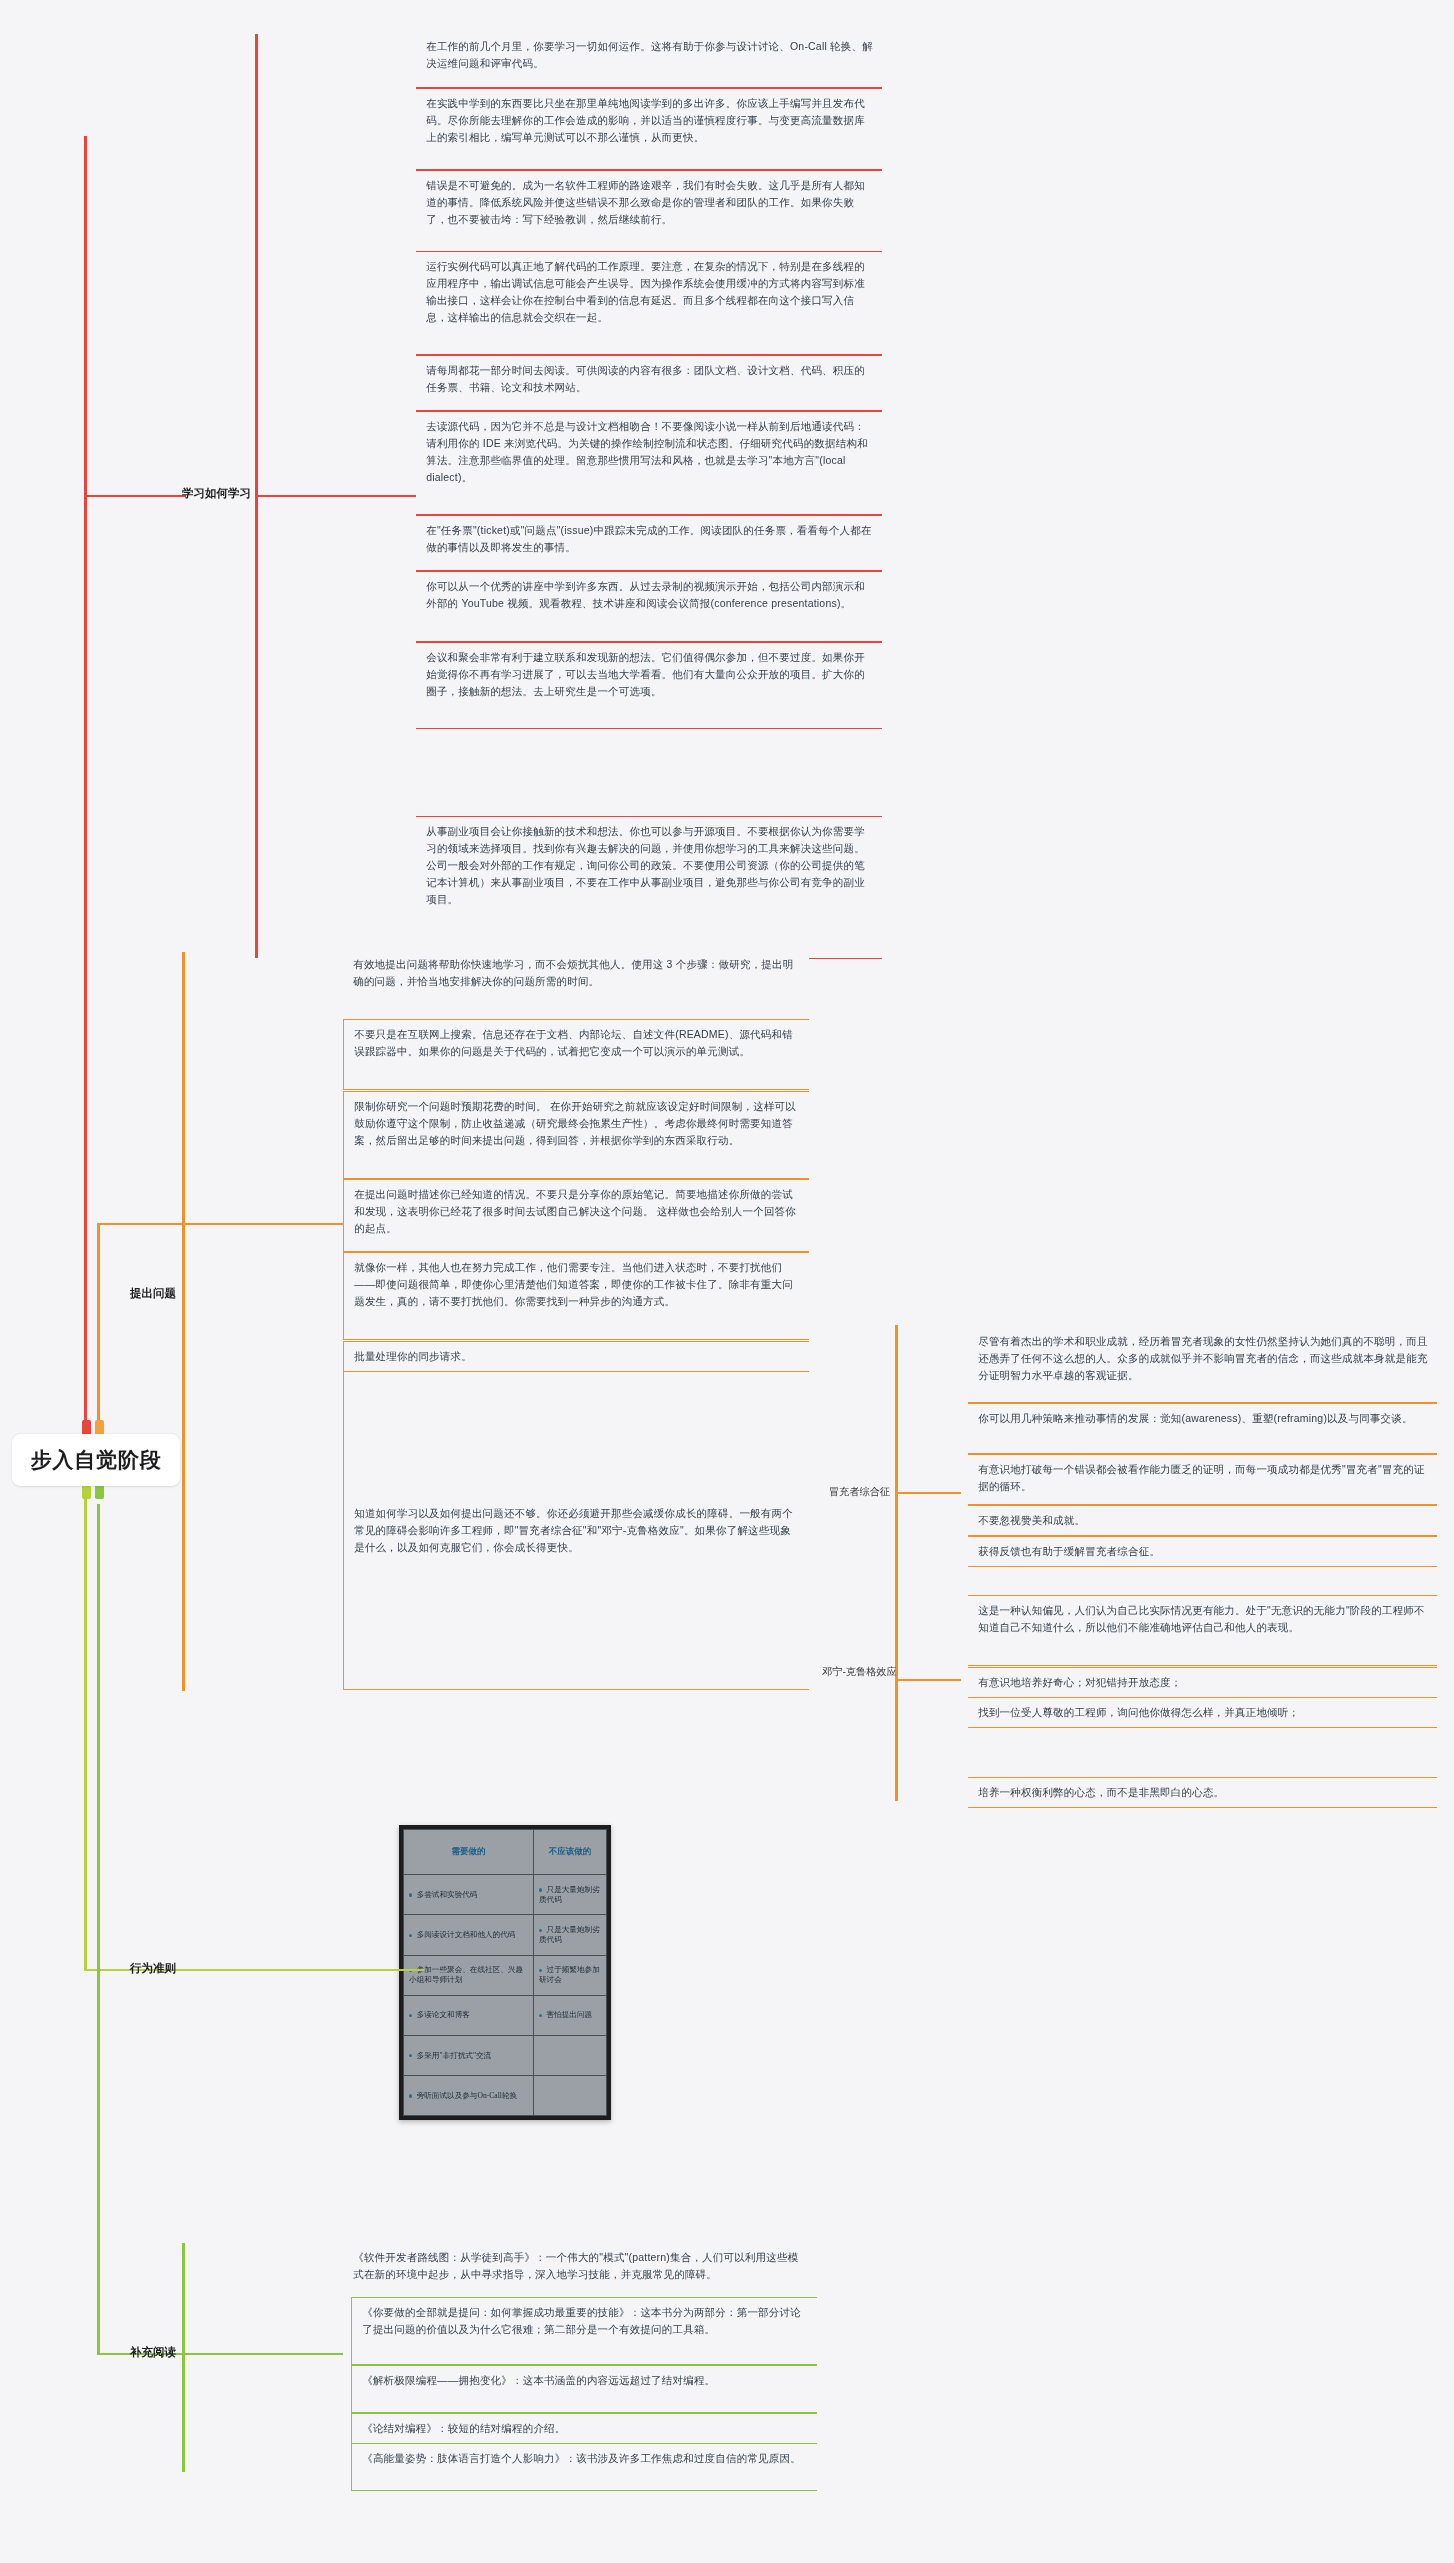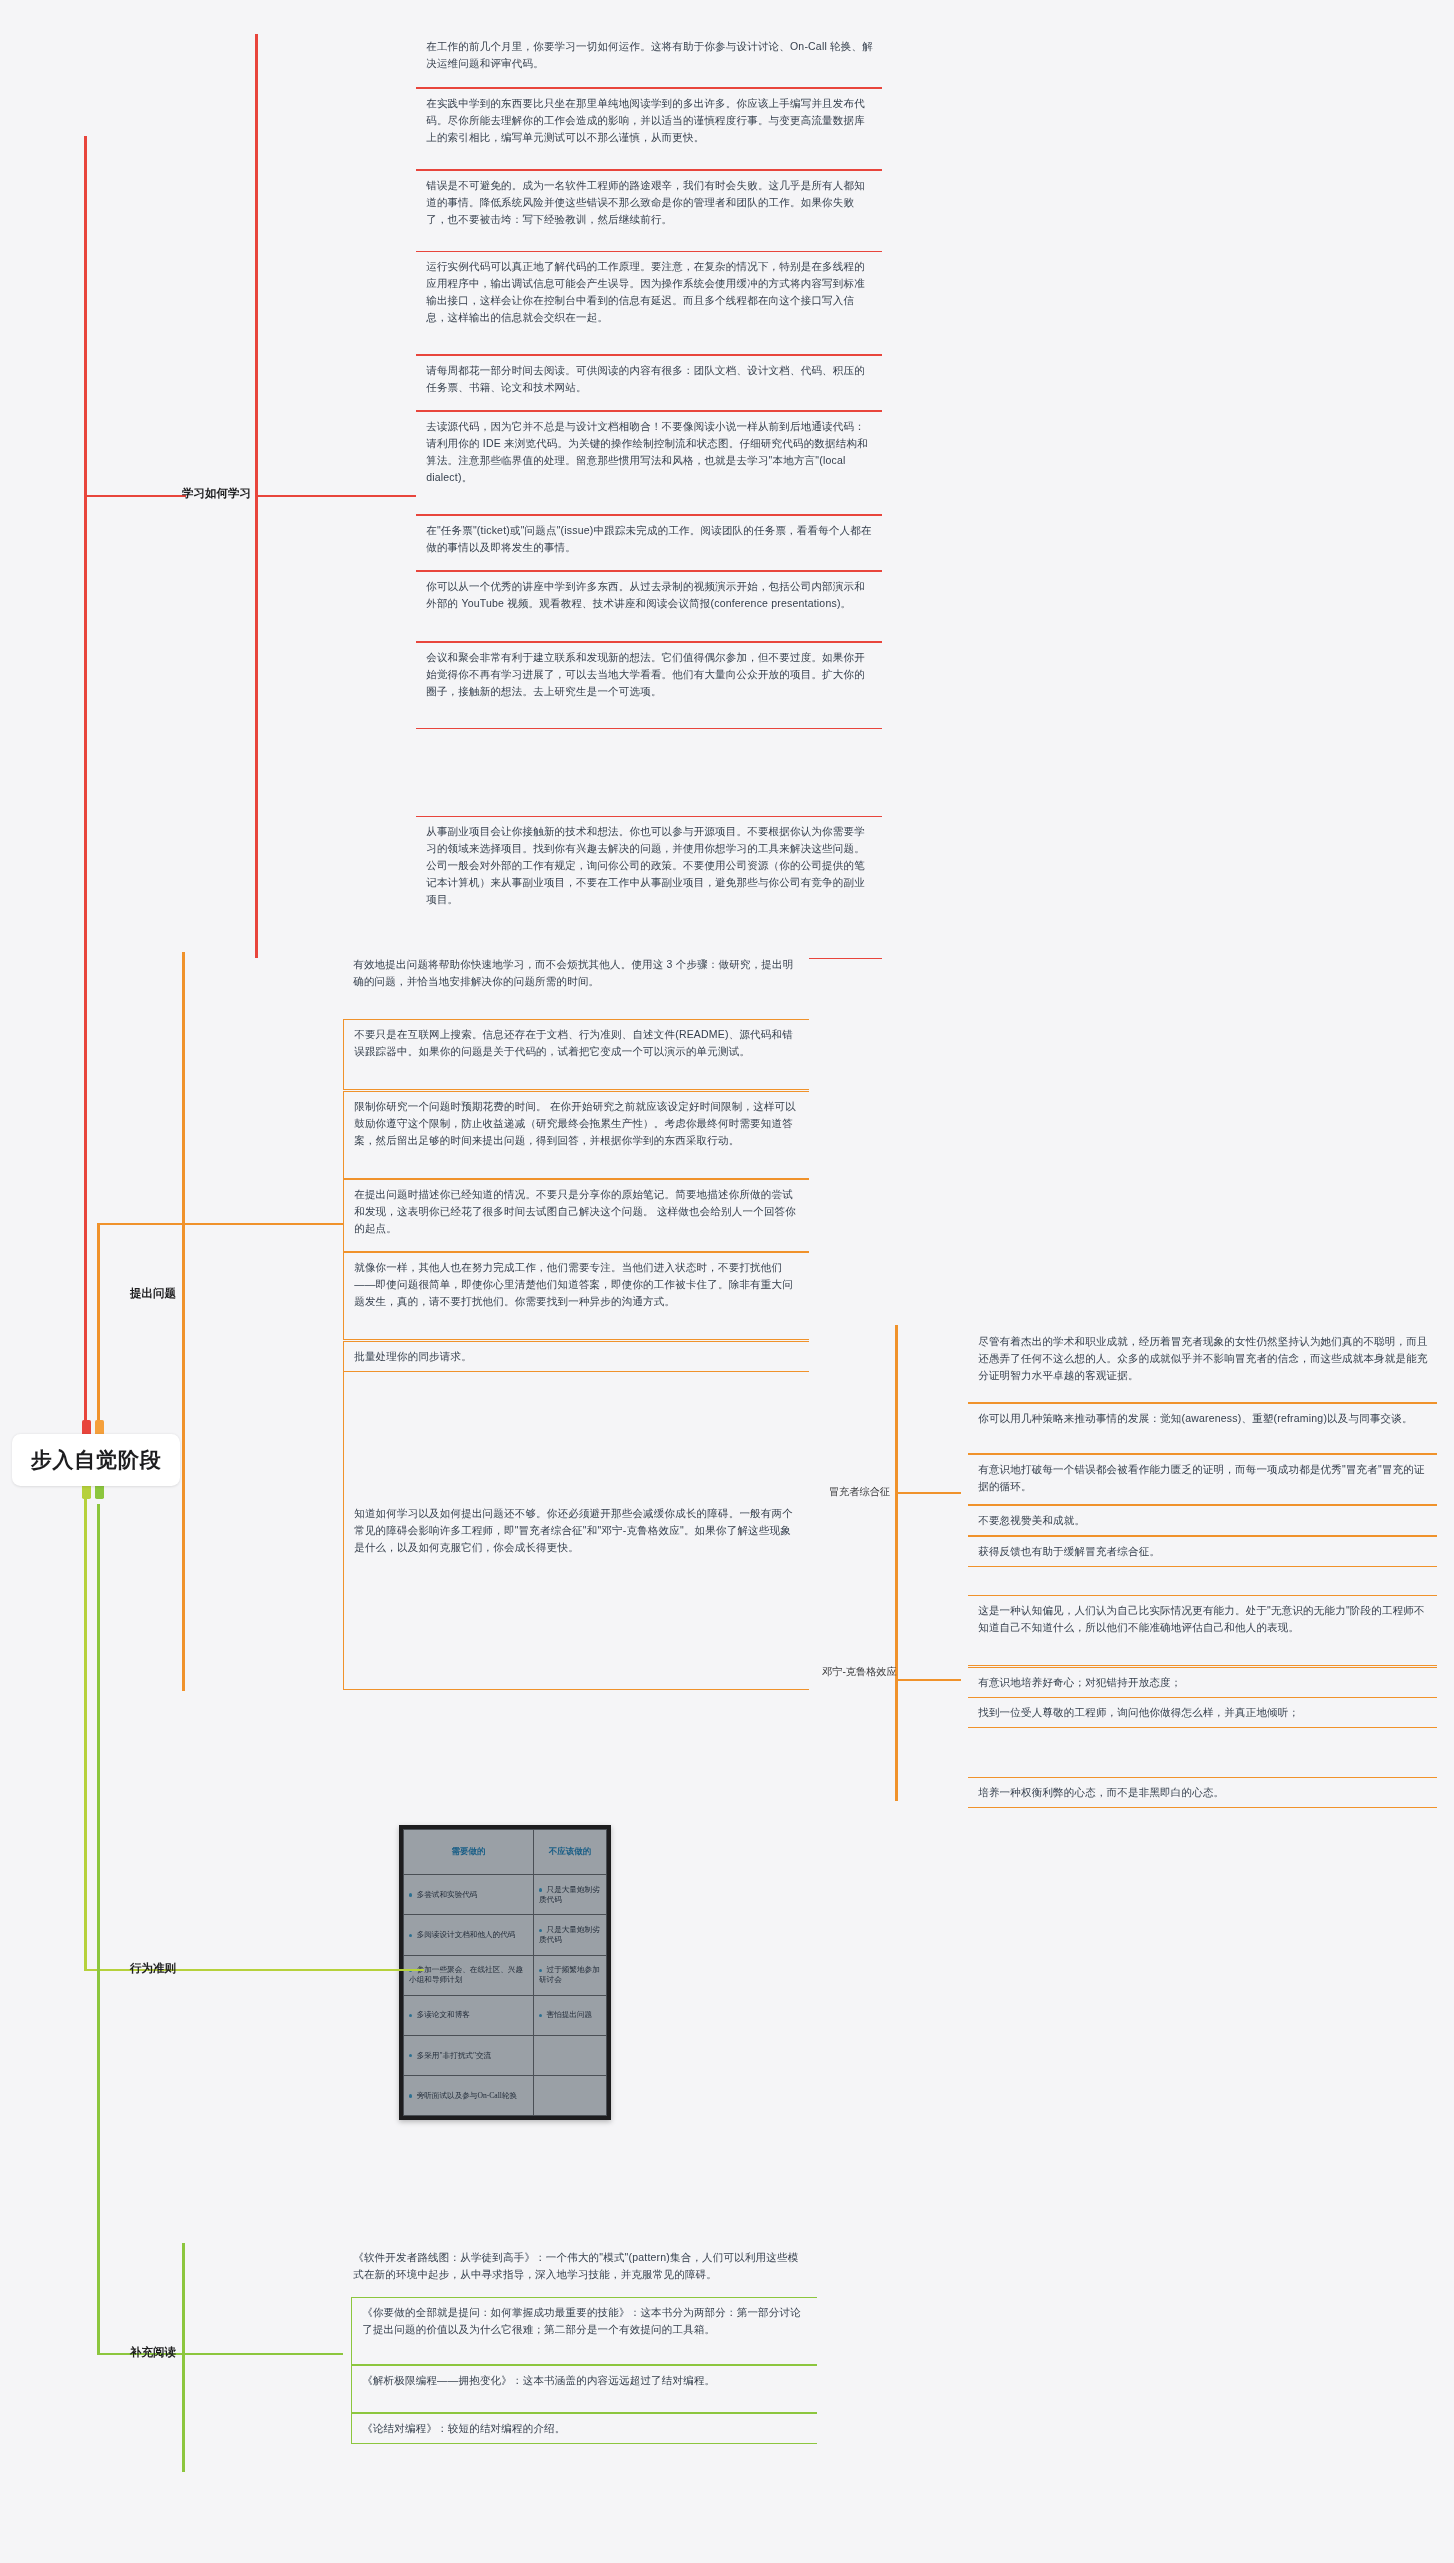--- a/index.html
+++ b/index.html
@@ -168,21 +168,21 @@
   <div class="leaf red" style="left:416px; top:170px; width:466px; height:82px;">错误是不可避免的。成为一名软件工程师的路途艰辛，我们有时会失败。这几乎是所有人都知道的事情。降低系统风险并使这些错误不那么致命是你的管理者和团队的工作。如果你失败了，也不要被击垮：写下经验教训，然后继续前行。</div>
   <div class="leaf red" style="left:416px; top:251px; width:466px; height:104px;">运行实例代码可以真正地了解代码的工作原理。要注意，在复杂的情况下，特别是在多线程的应用程序中，输出调试信息可能会产生误导。因为操作系统会使用缓冲的方式将内容写到标准输出接口，这样会让你在控制台中看到的信息有延迟。而且多个线程都在向这个接口写入信息，这样输出的信息就会交织在一起。</div>
   <div class="leaf red" style="left:416px; top:355px; width:466px; height:56px;">请每周都花一部分时间去阅读。可供阅读的内容有很多：团队文档、设计文档、代码、积压的任务票、书籍、论文和技术网站。</div>
   <div class="leaf red" style="left:416px; top:411px; width:466px; height:104px;">去读源代码，因为它并不总是与设计文档相吻合！不要像阅读小说一样从前到后地通读代码：请利用你的 IDE 来浏览代码。为关键的操作绘制控制流和状态图。仔细研究代码的数据结构和算法。注意那些临界值的处理。留意那些惯用写法和风格，也就是去学习"本地方言"(local dialect)。</div>
   <div class="leaf red" style="left:416px; top:515px; width:466px; height:56px;">在"任务票"(ticket)或"问题点"(issue)中跟踪未完成的工作。阅读团队的任务票，看看每个人都在做的事情以及即将发生的事情。</div>
   <div class="leaf red" style="left:416px; top:571px; width:466px; height:71px;">你可以从一个优秀的讲座中学到许多东西。从过去录制的视频演示开始，包括公司内部演示和外部的 YouTube 视频。观看教程、技术讲座和阅读会议简报(conference presentations)。</div>
   <div class="leaf red" style="left:416px; top:642px; width:466px; height:87px;">会议和聚会非常有利于建立联系和发现新的想法。它们值得偶尔参加，但不要过度。如果你开始觉得你不再有学习进展了，可以去当地大学看看。他们有大量向公众开放的项目。扩大你的圈子，接触新的想法。去上研究生是一个可选项。</div>
   <div class="leaf red" style="left:416px; top:816px; width:466px; height:143px;">从事副业项目会让你接触新的技术和想法。你也可以参与开源项目。不要根据你认为你需要学习的领域来选择项目。找到你有兴趣去解决的问题，并使用你想学习的工具来解决这些问题。公司一般会对外部的工作有规定，询问你公司的政策。不要使用公司资源（你的公司提供的笔记本计算机）来从事副业项目，不要在工作中从事副业项目，避免那些与你公司有竞争的副业项目。</div>
 
   <div class="leaf plain" style="left:343px; top:950px; width:466px; height:70px;">有效地提出问题将帮助你快速地学习，而不会烦扰其他人。使用这 3 个步骤：做研究，提出明确的问题，并恰当地安排解决你的问题所需的时间。</div>
-  <div class="leaf orange orangeL" style="left:343px; top:1019px; width:466px; height:71px;">不要只是在互联网上搜索。信息还存在于文档、行为准则、自述文件(README)、源代码和错误跟踪器中。如果你的问题是关于代码的，试着把它变成一个可以演示的单元测试。</div>
+  <div class="leaf orange orangeL" style="left:343px; top:1019px; width:466px; height:71px;">不要只是在互联网上搜索。信息还存在于文档、内部论坛、自述文件(README)、源代码和错误跟踪器中。如果你的问题是关于代码的，试着把它变成一个可以演示的单元测试。</div>
   <div class="leaf orange orangeL" style="left:343px; top:1091px; width:466px; height:88px;">限制你研究一个问题时预期花费的时间。 在你开始研究之前就应该设定好时间限制，这样可以鼓励你遵守这个限制，防止收益递减（研究最终会拖累生产性）。考虑你最终何时需要知道答案，然后留出足够的时间来提出问题，得到回答，并根据你学到的东西采取行动。</div>
   <div class="leaf orange orangeL" style="left:343px; top:1179px; width:466px; height:73px;">在提出问题时描述你已经知道的情况。不要只是分享你的原始笔记。简要地描述你所做的尝试和发现，这表明你已经花了很多时间去试图自己解决这个问题。 这样做也会给别人一个回答你的起点。</div>
   <div class="leaf orange orangeL" style="left:343px; top:1252px; width:466px; height:88px;">就像你一样，其他人也在努力完成工作，他们需要专注。当他们进入状态时，不要打扰他们——即使问题很简单，即使你心里清楚他们知道答案，即使你的工作被卡住了。除非有重大问题发生，真的，请不要打扰他们。你需要找到一种异步的沟通方式。</div>
   <div class="leaf orange orangeL" style="left:343px; top:1341px; width:466px; height:31px;">批量处理你的同步请求。</div>
   <div class="leaf orange orangeL" style="left:343px; top:1371px; width:466px; height:319px; display:flex; align-items:center;">知道如何学习以及如何提出问题还不够。你还必须避开那些会减缓你成长的障碍。一般有两个常见的障碍会影响许多工程师，即"冒充者综合征"和"邓宁-克鲁格效应"。如果你了解这些现象是什么，以及如何克服它们，你会成长得更快。</div>
 
   <div class="leaf orange" style="left:968px; top:1327px; width:469px; height:76px; border-top:none;">尽管有着杰出的学术和职业成就，经历着冒充者现象的女性仍然坚持认为她们真的不聪明，而且还愚弄了任何不这么想的人。众多的成就似乎并不影响冒充者的信念，而这些成就本身就是能充分证明智力水平卓越的客观证据。</div>
   <div class="leaf orange" style="left:968px; top:1403px; width:469px; height:51px;">你可以用几种策略来推动事情的发展：觉知(awareness)、重塑(reframing)以及与同事交谈。</div>
   <div class="leaf orange" style="left:968px; top:1454px; width:469px; height:51px;">有意识地打破每一个错误都会被看作能力匮乏的证明，而每一项成功都是优秀"冒充者"冒充的证据的循环。</div>
   <div class="leaf orange" style="left:968px; top:1505px; width:469px; height:31px;">不要忽视赞美和成就。</div>
@@ -231,15 +231,16 @@
           <td></td>
         </tr>
       </tbody>
     </table>
   </div>
 
   <div class="leaf plain" style="left:343px; top:2243px; width:466px; height:54px;">《软件开发者路线图：从学徒到高手》：一个伟大的"模式"(pattern)集合，人们可以利用这些模式在新的环境中起步，从中寻求指导，深入地学习技能，并克服常见的障碍。</div>
   <div class="leaf green greenL" style="left:343px; top:2297px; width:466px; height:68px;">《你要做的全部就是提问：如何掌握成功最重要的技能》：这本书分为两部分：第一部分讨论了提出问题的价值以及为什么它很难；第二部分是一个有效提问的工具箱。</div>
   <div class="leaf green greenL" style="left:343px; top:2365px; width:466px; height:48px;">《解析极限编程——拥抱变化》：这本书涵盖的内容远远超过了结对编程。</div>
   <div class="leaf green greenL" style="left:343px; top:2413px; width:466px; height:31px;">《论结对编程》：较短的结对编程的介绍。</div>
+  <div class="leaf green greenL" style="left:343px; top:2443px; width:466px; height:48px;">《高能量姿势：肢体语言打造个人影响力》：该书涉及许多工作焦虑和过度自信的常见原因。</div>
 
 </div>
 
 
 </body></html>

